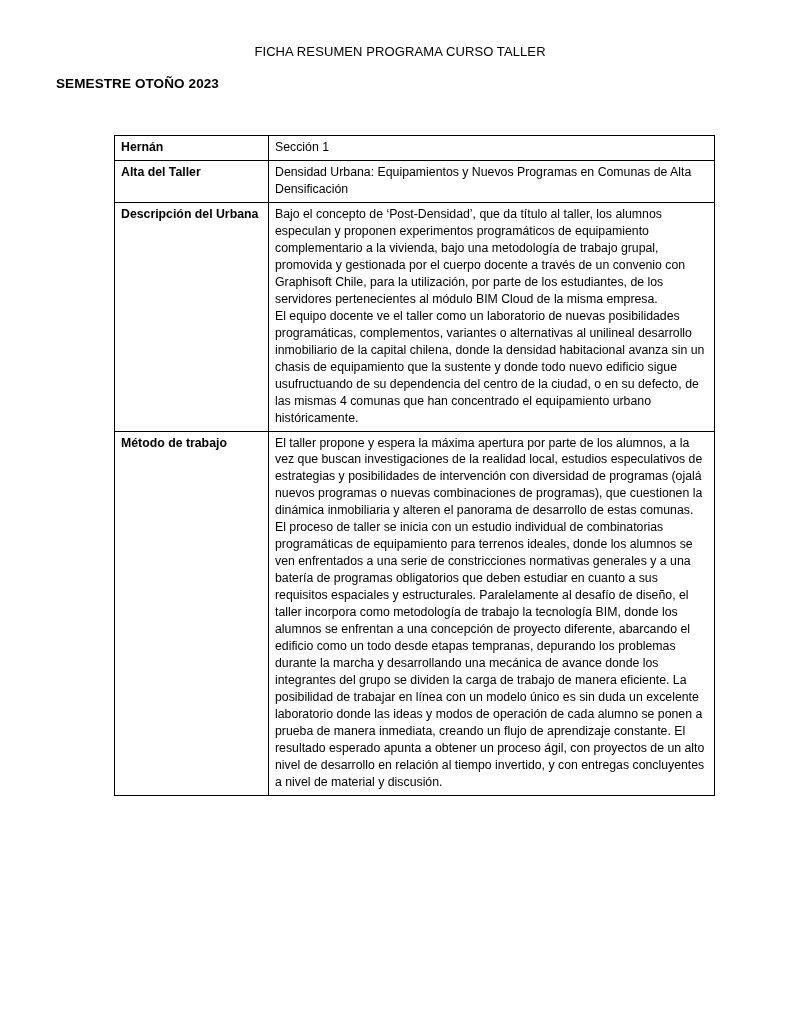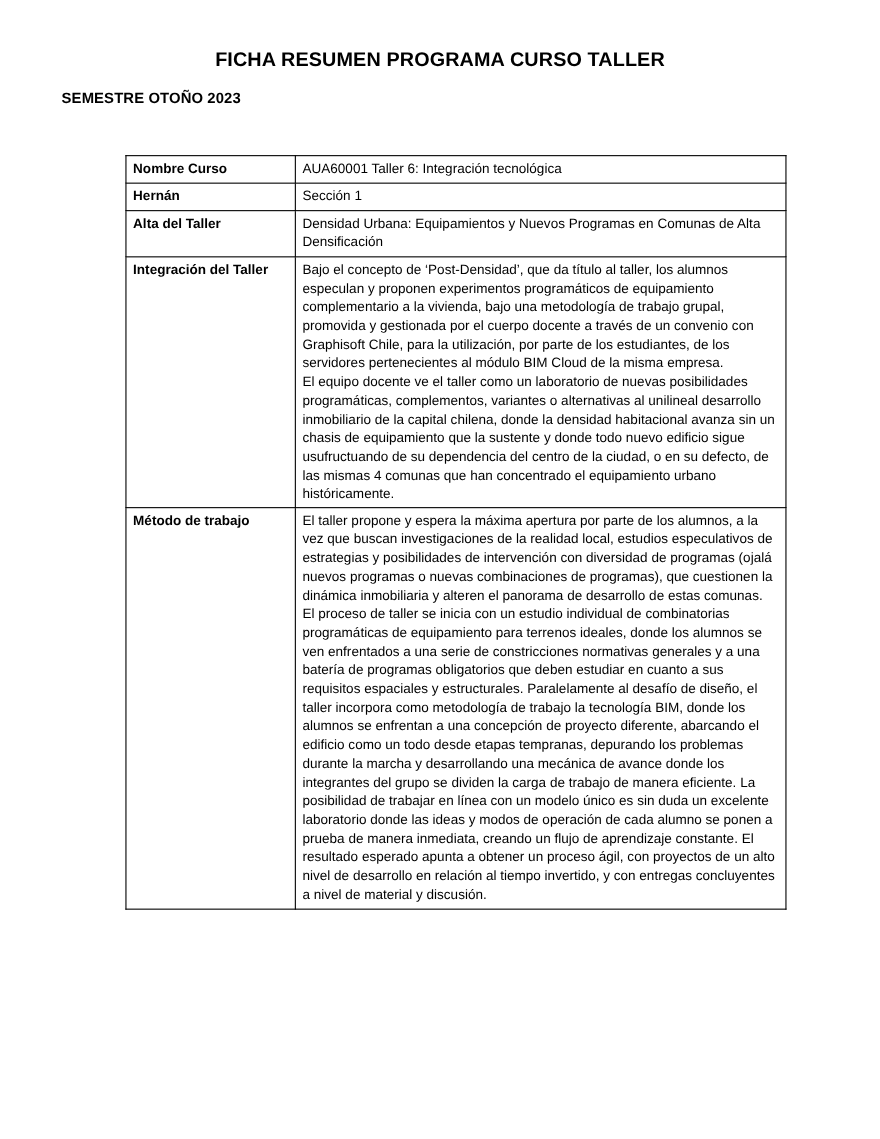--- a/index.html
+++ b/index.html
@@ -16,22 +16,22 @@
   }
   .page {
     width: 800px;
     height: 1035px;
     box-sizing: border-box;
     padding: 40px 56px 0 56px;
     position: relative;
   }
   .doc-title {
     text-align: center;
-    font-weight: bold;
-    font-size: 18px;
+    font-weight: normal;
+    font-size: 13px;
     letter-spacing: 0.1px;
     margin: 0;
     padding-top: 4px;
   }
   .doc-subtitle {
     text-align: left;
     font-weight: bold;
     font-size: 13.5px;
     letter-spacing: 0.1px;
     margin: 0;
@@ -73,44 +73,38 @@
 <body>
 
 <div class="page">
 
   <div class="doc-title">FICHA RESUMEN PROGRAMA CURSO TALLER</div>
   <div class="doc-subtitle">SEMESTRE OTOÑO 2023</div>
 
   <table class="ficha">
     <tbody>
 
-      <tr>
-        <td class="label">Nombre Curso</td>
-        <td class="value">
-          <p>AUA60001 Taller 6: Integración tecnológica</p>
-        </td>
-      </tr>
 
 
       <tr>
         <td class="label">Hernán</td>
         <td class="value">
           <p>Sección 1</p>
         </td>
       </tr>
 
       <tr>
         <td class="label">Alta del Taller</td>
         <td class="value">
           <p>Densidad Urbana: Equipamientos y Nuevos Programas en Comunas de Alta Densificación</p>
         </td>
       </tr>
 
       <tr>
-        <td class="label wrap-label">Integración del Taller</td>
+        <td class="label wrap-label">Descripción del Urbana</td>
         <td class="value">
           <p>Bajo el concepto de ‘Post-Densidad’, que da título al taller, los alumnos especulan y proponen experimentos programáticos de equipamiento complementario a la vivienda, bajo una metodología de trabajo grupal, promovida y gestionada por el cuerpo docente a través de un convenio con Graphisoft Chile, para la utilización, por parte de los estudiantes, de los servidores pertenecientes al módulo BIM Cloud de la misma empresa.</p>
           <p>El equipo docente ve el taller como un laboratorio de nuevas posibilidades programáticas, complementos, variantes o alternativas al unilineal desarrollo inmobiliario de la capital chilena, donde la densidad habitacional avanza sin un chasis de equipamiento que la sustente y donde todo nuevo edificio sigue usufructuando de su dependencia del centro de la ciudad, o en su defecto, de las mismas 4 comunas que han concentrado el equipamiento urbano históricamente.</p>
         </td>
       </tr>
 
       <tr>
         <td class="label">Método de trabajo</td>
         <td class="value">
           <p>El taller propone y espera la máxima apertura por parte de los alumnos, a la vez que buscan investigaciones de la realidad local, estudios especulativos de estrategias y posibilidades de intervención con diversidad de programas (ojalá nuevos programas o nuevas combinaciones de programas), que cuestionen la dinámica inmobiliaria y alteren el panorama de desarrollo de estas comunas.</p>

